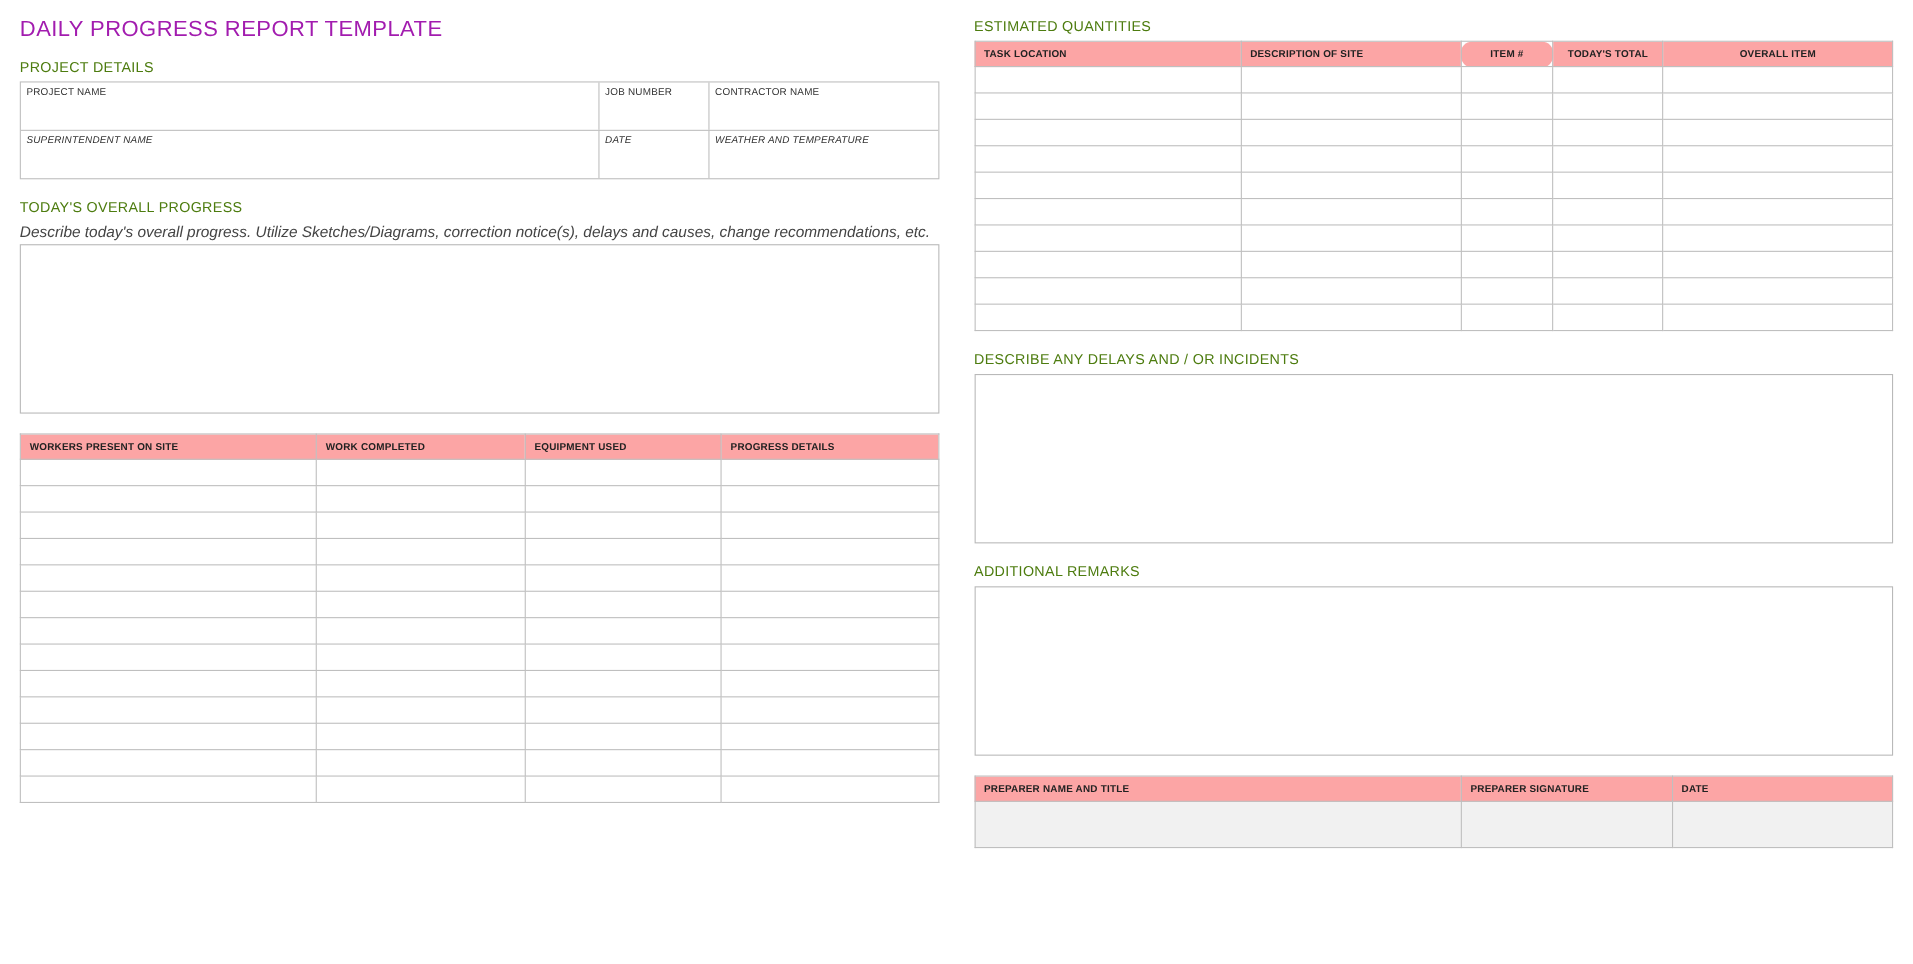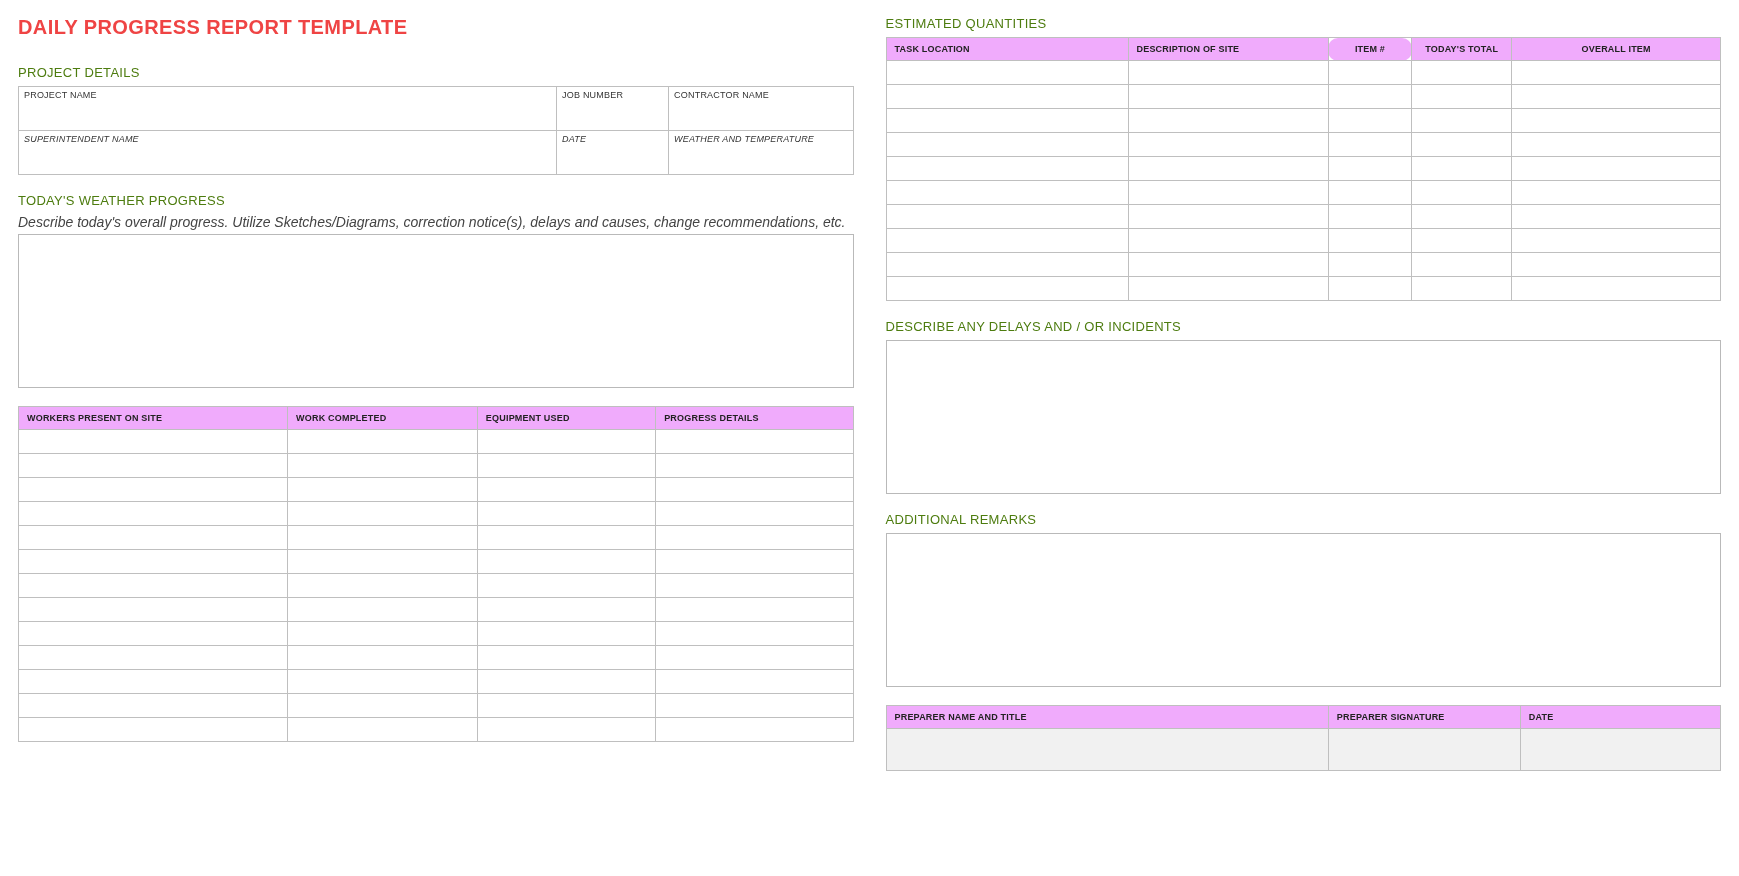--- a/index.html
+++ b/index.html
@@ -15,44 +15,44 @@
     display: flex;
     gap: 32px;
     width: 100%;
   }
   .col {
     flex: 1;
     min-width: 0;
   }
   h1 {
     font-size: 20px;
-    font-weight: bold;
-    color: #ef4444;
-    margin: 0 0 26px 0;
+    font-weight: normal;
+    color: #a21caf;
+    margin: 0 0 14px 0;
     letter-spacing: 0.4px;
   }
   h2 {
     font-size: 13px;
     font-weight: 400;
     color: #4d7c0f;
     margin: 0 0 6px 0;
     letter-spacing: 0.3px;
   }
   .instruction {
     font-style: italic;
     font-size: 14px;
     color: #444;
     margin: 0 0 4px 0;
   }
   
   .details-grid {
     border: 1px solid #bfbfbf;
     margin-bottom: 18px;
   }
-  .details-row { display: flex; gap: 12px; }
+  .details-row { display: flex; }
   .details-row + .details-row { border-top: 1px solid #bfbfbf; font-style: italic; }
   .details-cell {
     flex: 1;
     display: flex;
     flex-direction: column;
   }
   .details-cell + .details-cell { border-left: 1px solid #bfbfbf; }
   .details-cell.wide { flex: 0 0 63%; }
   .details-cell.narrow { flex: 0 0 12%; }
   .details-label {
@@ -71,21 +71,21 @@
     border: 1px solid #b9b9b9;
     height: 154px;
     margin-bottom: 18px;
   }
   
   table {
     border-collapse: collapse;
     width: 100%;
   }
   th {
-    background: #f0abfc;
+    background: #fca5a5;
     border: 1px solid #bfbfbf;
     font-size: 9px;
     font-weight: bold;
     text-align: left;
     padding: 6px 8px;
     color: #222;
     letter-spacing: 0.2px;
   }
   td {
     border: 1px solid #bfbfbf;
@@ -141,21 +141,21 @@
           <span class="details-label">DATE</span>
           <span class="details-value"></span>
         </div>
         <div class="details-cell">
           <span class="details-label">WEATHER AND TEMPERATURE</span>
           <span class="details-value"></span>
         </div>
       </div>
     </div>
 
-    <h2>TODAY'S WEATHER PROGRESS</h2>
+    <h2>TODAY'S OVERALL PROGRESS</h2>
     <p class="instruction">Describe today's overall progress.  Utilize Sketches/Diagrams, correction notice(s), delays and causes, change recommendations, etc.</p>
     <div class="textbox"></div>
 
     <table>
       <thead>
         <tr>
           <th>WORKERS PRESENT ON SITE</th>
           <th>WORK COMPLETED</th>
           <th>EQUIPMENT USED</th>
           <th>PROGRESS DETAILS</th>

